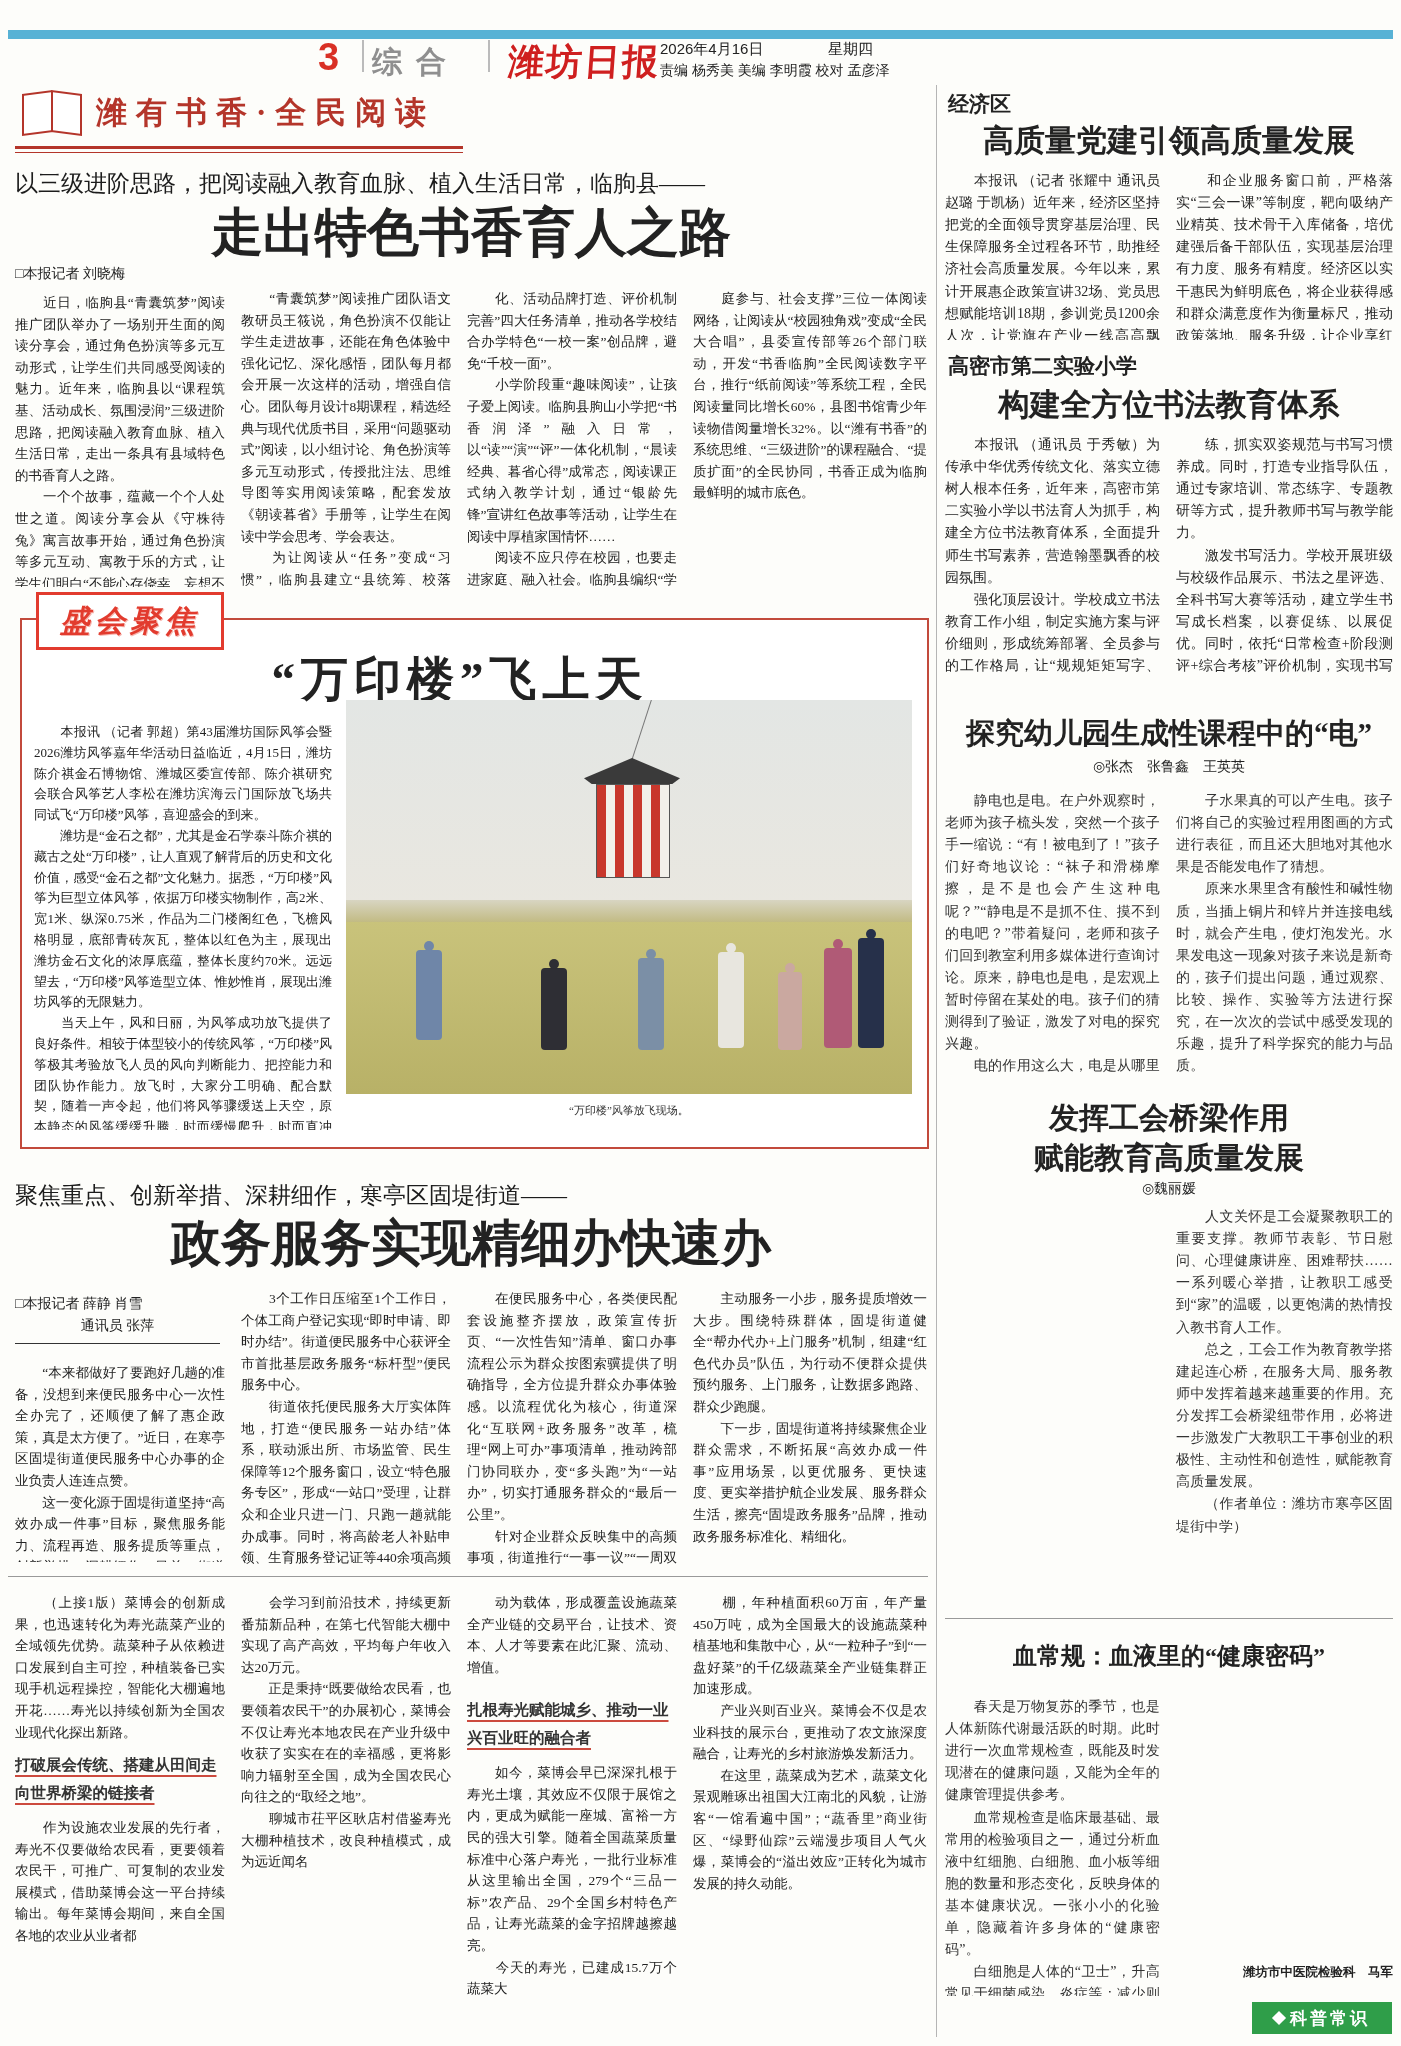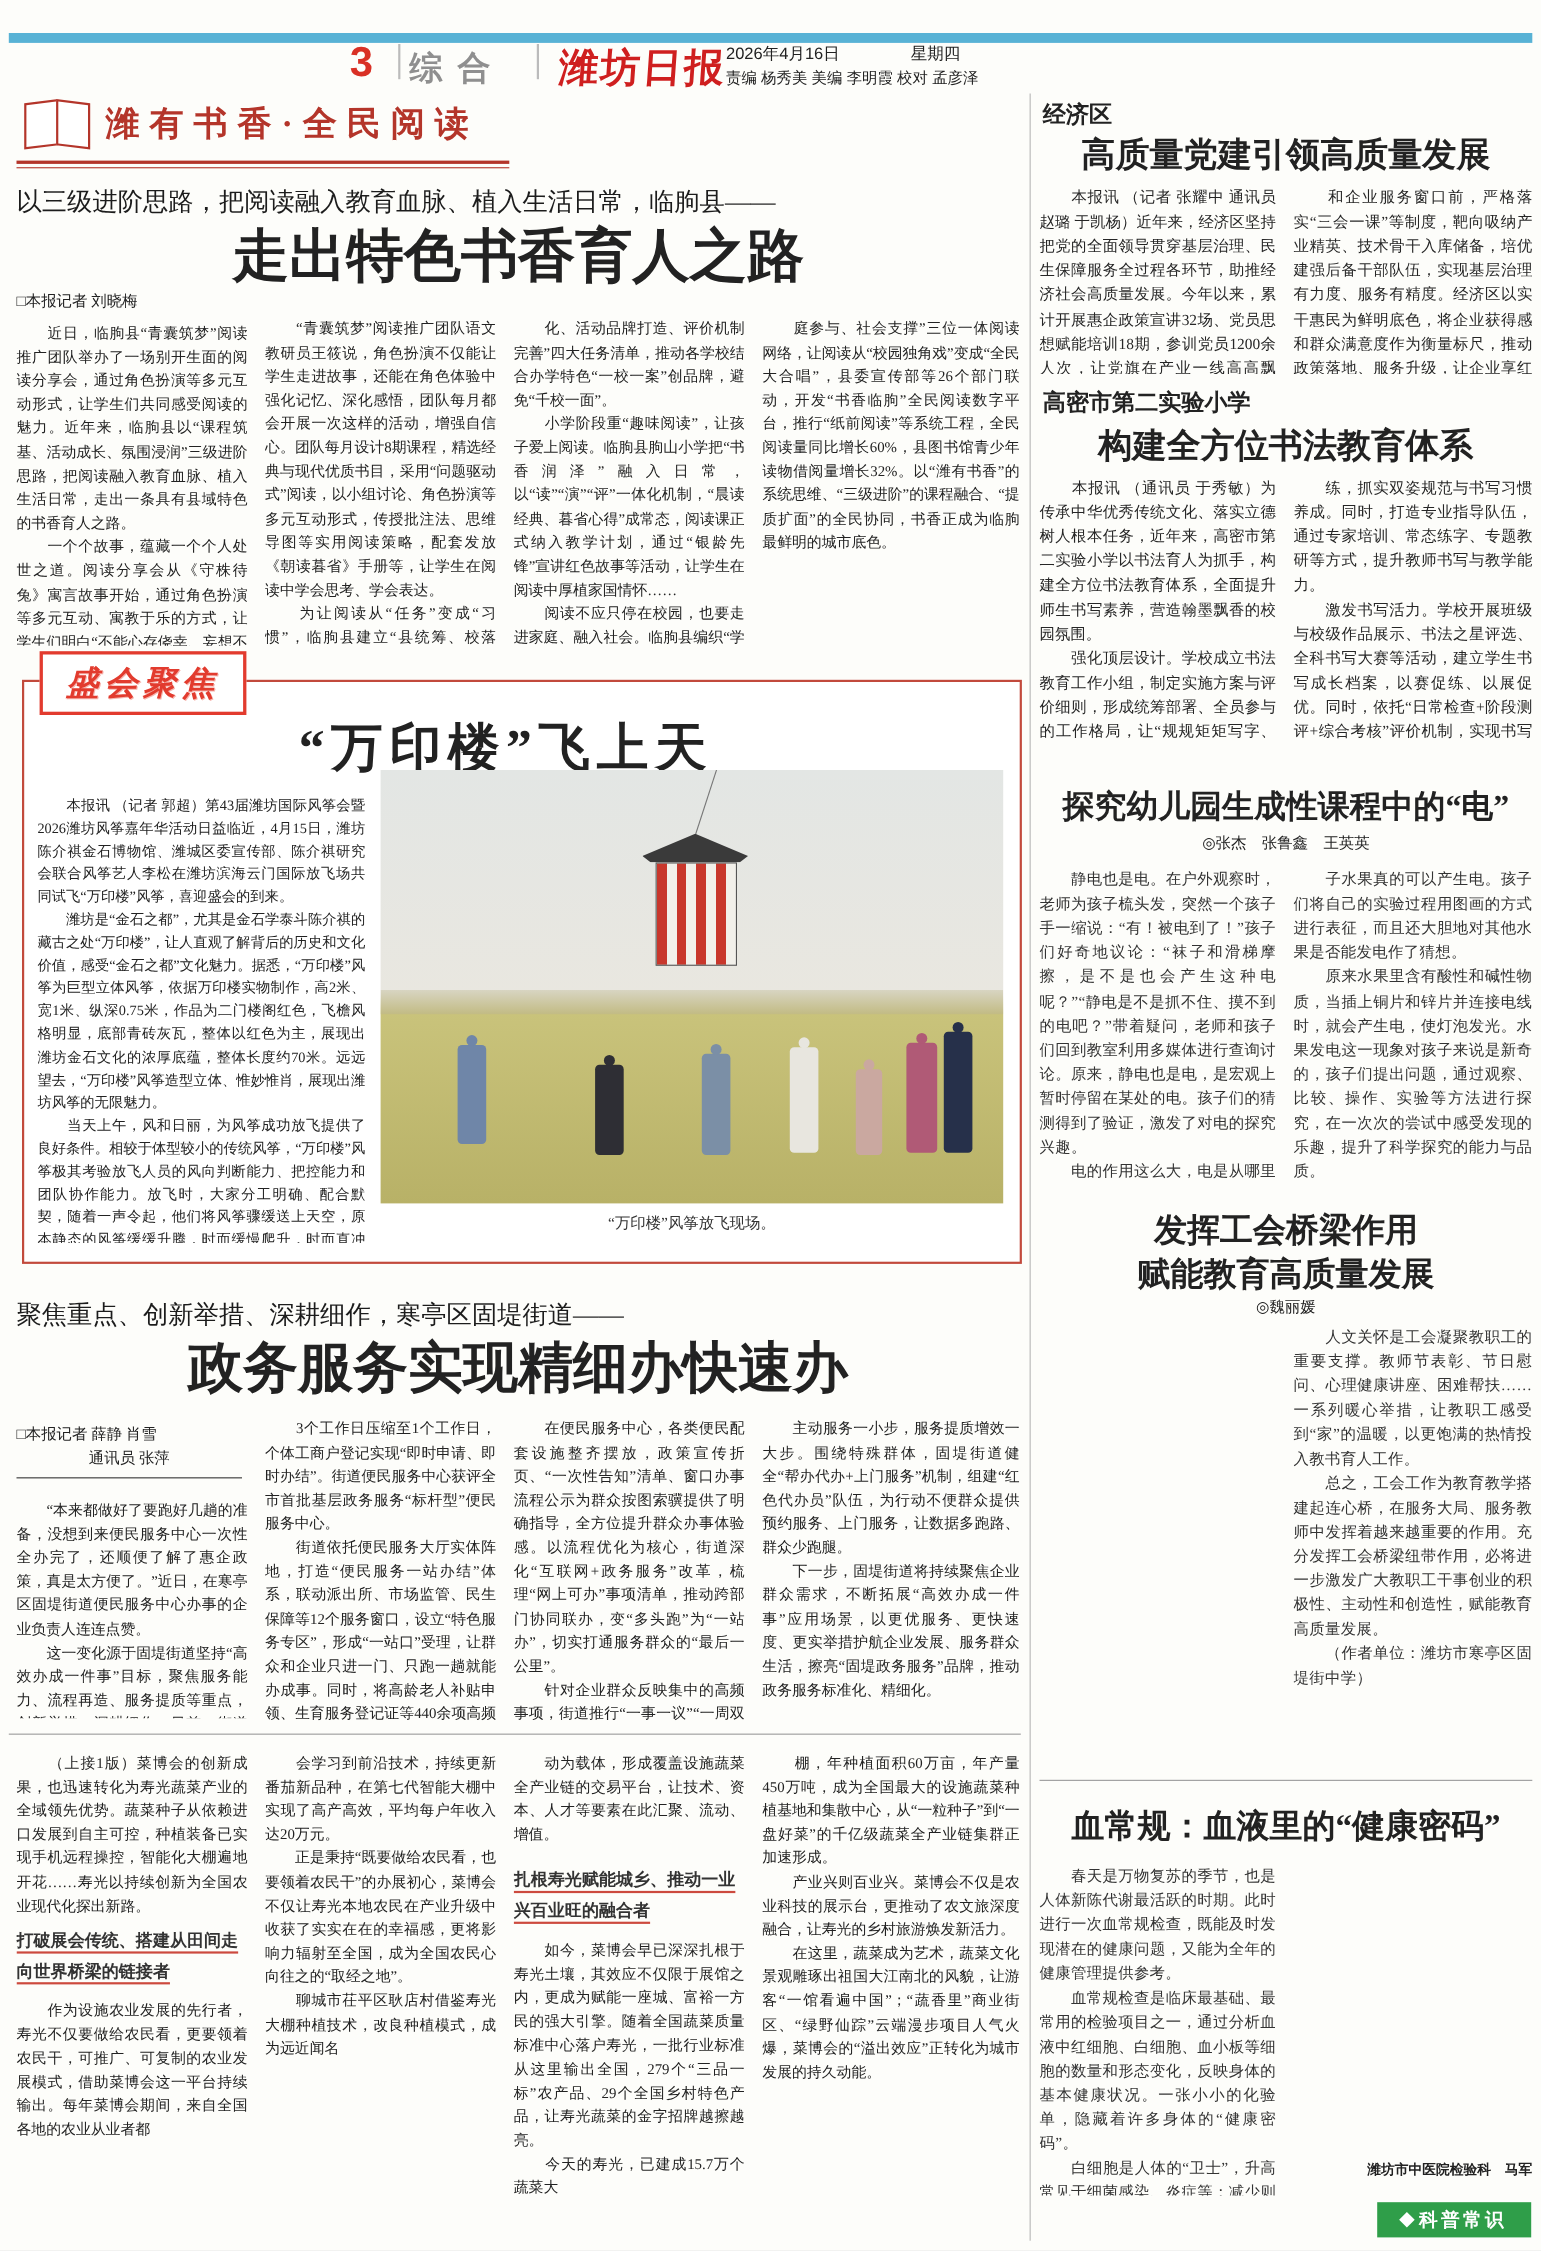--- a/index.html
+++ b/index.html
@@ -39,21 +39,21 @@
                display:flex;align-items:center;justify-content:center;}
   .focus-badge span{font-family:"Liberation Sans",sans-serif;font-weight:bold;font-style:italic;
                     font-size:30px;color:#e23b2e;letter-spacing:5px;text-shadow:1px 1px 0 #f6b6af;}
   .photo{left:346px;top:700px;width:566px;height:394px;overflow:hidden;background:linear-gradient(#e3e6e4 0%,#e9e7e0 52%,#c9c37b 56%,#b8b167 100%);}
   .photo .far{position:absolute;left:0;top:200px;width:566px;height:22px;background:linear-gradient(#d8d5c2,#c2bb84);}
   .kite-roof{position:absolute;left:238px;top:58px;width:96px;height:26px;background:#3a3a3a;clip-path:polygon(8% 100%,0 78%,50% 0,100% 78%,92% 100%);}
   .kite-body{position:absolute;left:250px;top:84px;width:72px;height:92px;background:repeating-linear-gradient(90deg,#c8372c 0 9px,#f2f0ea 9px 18px);border:1px solid #555;}
   .kite-string{position:absolute;left:300px;top:-40px;width:1px;height:110px;background:#777;transform:rotate(18deg);}
   .person{position:absolute;border-radius:4px;}
   .person:before{content:"";position:absolute;left:50%;top:-9px;transform:translateX(-50%);width:10px;height:10px;border-radius:50%;background:inherit;}
-  .caption{left:346px;top:1103px;width:566px;text-align:center;font-size:14px;color:#333;}
+  .caption{left:346px;top:1103px;width:566px;text-align:center;font-size:11px;color:#333;}
 
   .sub-red{display:inline;font-size:15.5px;font-weight:bold;color:#333;line-height:1.8;
            text-decoration:underline;text-decoration-color:#cc4a3e;text-decoration-thickness:2px;text-underline-offset:5px;}
   .veg-p{margin:0 0 4px 0;font-size:13.5px;line-height:1.6;text-align:justify;white-space:pre-line;color:#222;}
 
   .r-kicker{font-size:21px;font-weight:bold;color:#222;}
   .r-headline{font-weight:bold;text-align:center;color:#222;}
   .authors{text-align:center;font-size:14px;color:#222;}
   .divline{background:#999;height:1px;}
   .sci-badge{left:1252px;top:2002px;width:140px;height:32px;background:#2f9e49;display:flex;align-items:center;justify-content:center;gap:6px;}
@@ -181,21 +181,21 @@
 　　（作者单位：潍坊市寒亭区机关幼儿园）</div>
 
   <div class="abs r-headline" style="left:945px;top:1098px;width:448px;font-size:30px;">发挥工会桥梁作用</div>
   <div class="abs r-headline" style="left:945px;top:1138px;width:448px;font-size:30px;">赋能教育高质量发展</div>
   <div class="abs authors" style="left:945px;top:1180px;width:448px;">◎魏丽媛</div>
   <div class="abs colsm kai" style="left:1176px;top:1206px;width:217px;height:398px;overflow:hidden;">　　人文关怀是工会凝聚教职工的重要支撑。教师节表彰、节日慰问、心理健康讲座、困难帮扶……一系列暖心举措，让教职工感受到“家”的温暖，以更饱满的热情投入教书育人工作。
 　　总之，工会工作为教育教学搭建起连心桥，在服务大局、服务教师中发挥着越来越重要的作用。充分发挥工会桥梁纽带作用，必将进一步激发广大教职工干事创业的积极性、主动性和创造性，赋能教育高质量发展。
 　　（作者单位：潍坊市寒亭区固堤街中学）</div>
 
   <div class="abs divline" style="left:945px;top:1618px;width:448px;"></div>
-  <div class="abs r-headline" style="left:945px;top:1640px;width:448px;font-size:30px;">血常规：血液里的“健康密码”</div>
+  <div class="abs r-headline" style="left:945px;top:1640px;width:448px;font-size:24px;">血常规：血液里的“健康密码”</div>
   <div class="abs colsm kai" style="left:945px;top:1696px;width:215px;height:300px;overflow:hidden;">　　春天是万物复苏的季节，也是人体新陈代谢最活跃的时期。此时进行一次血常规检查，既能及时发现潜在的健康问题，又能为全年的健康管理提供参考。
 　　血常规检查是临床最基础、最常用的检验项目之一，通过分析血液中红细胞、白细胞、血小板等细胞的数量和形态变化，反映身体的基本健康状况。一张小小的化验单，隐藏着许多身体的“健康密码”。
 　　白细胞是人体的“卫士”，升高常见于细菌感染、炎症等；减少则可能与病毒感染、药物因素有关，它还</div>
   <div class="abs endright" style="left:1176px;top:1964px;width:217px;">潍坊市中医院检验科　马军</div>
   <div class="abs sci-badge">
     <div class="sq"></div>
     <span>科普常识</span>
   </div>
 
 </div>

